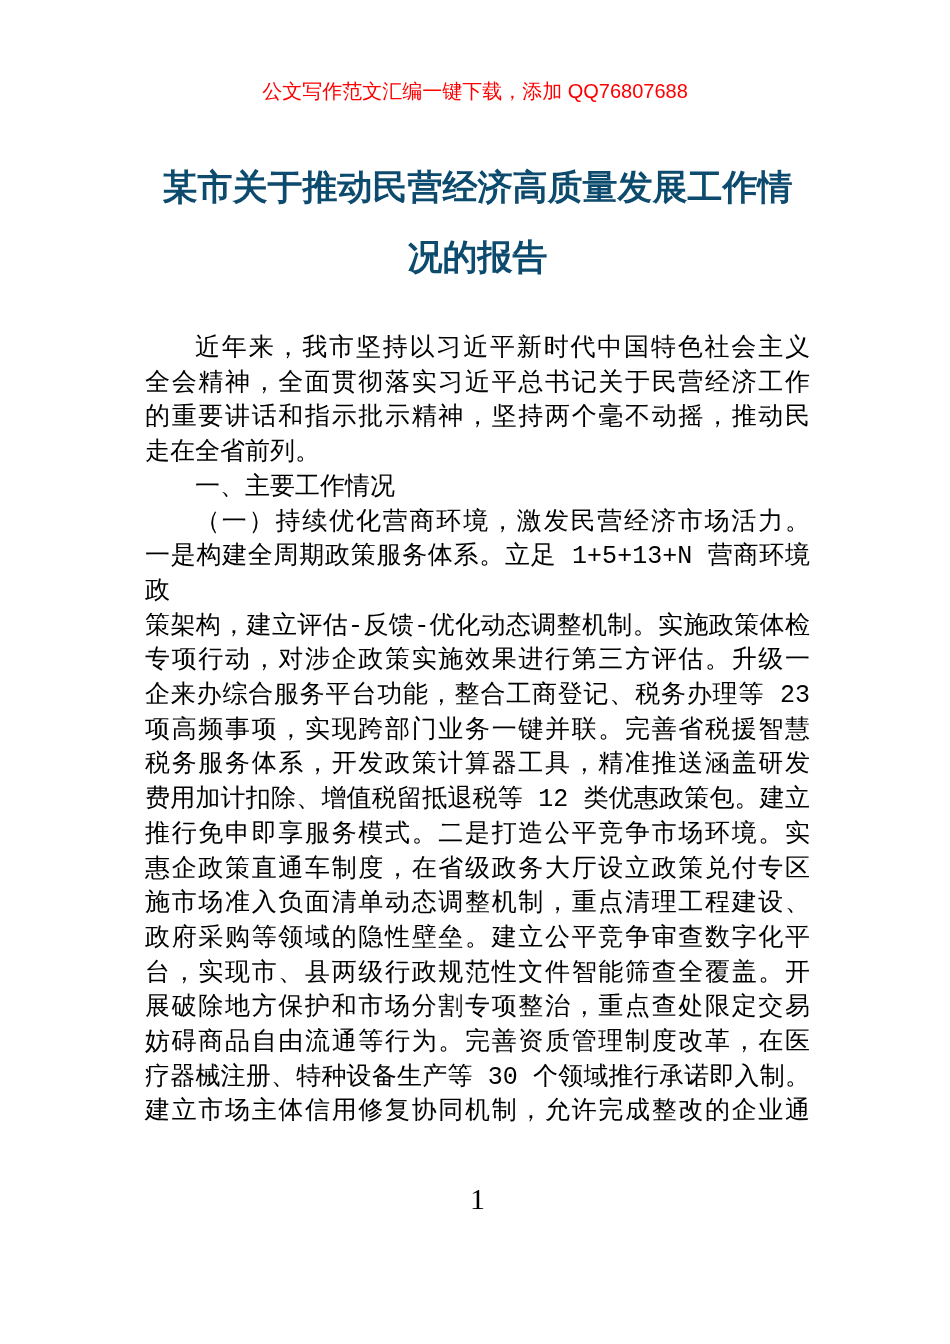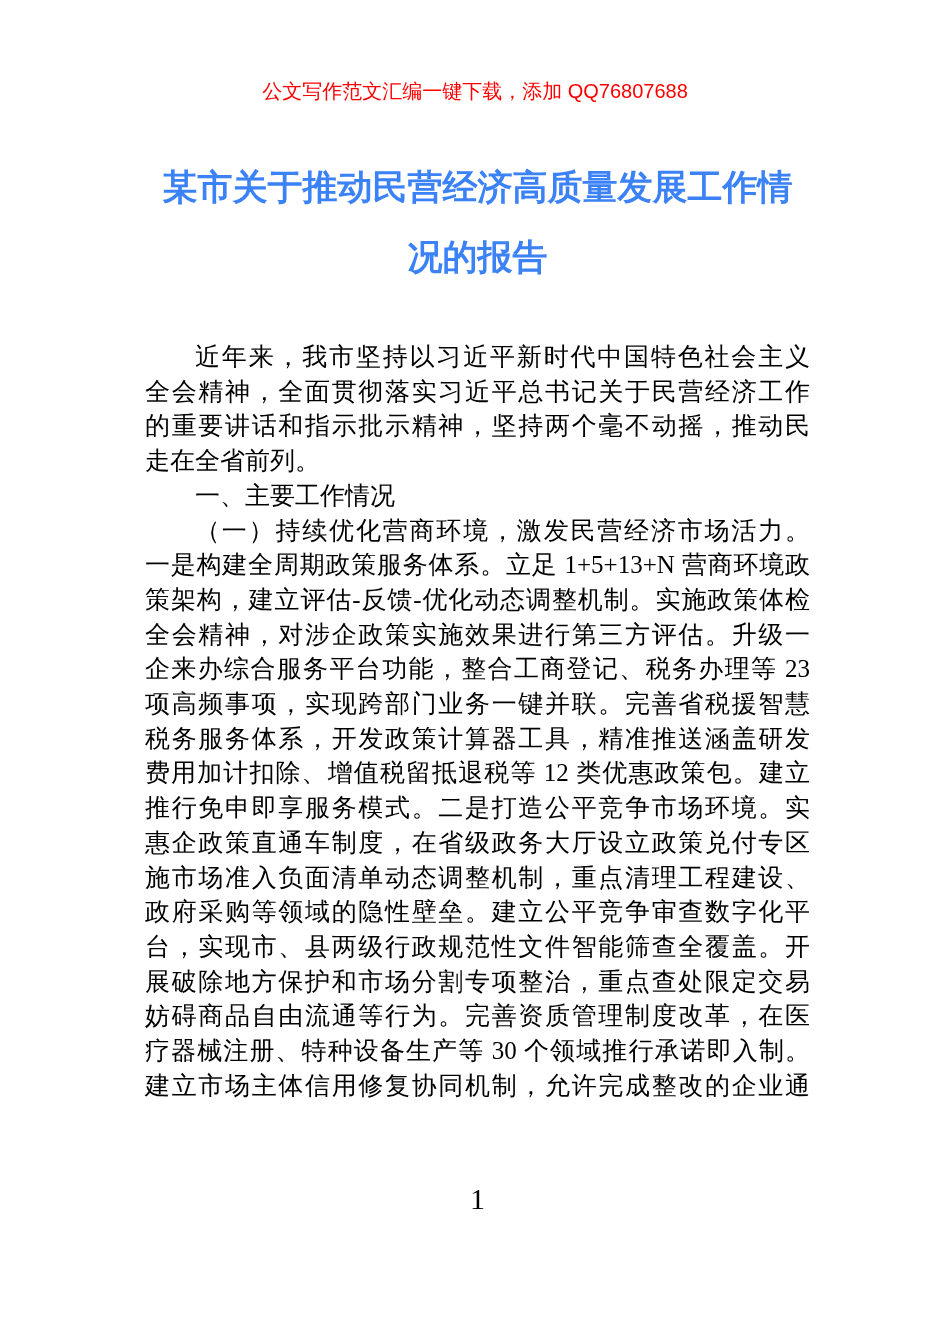--- a/index.html
+++ b/index.html
@@ -28,28 +28,28 @@
   .doc-title {
     position: absolute;
     top: 153px;
     left: 145px;
     width: 665px;
     text-align: center;
     font-family: "Liberation Serif", sans-serif;
     font-size: 35px;
     font-weight: bold;
     line-height: 70px;
-    color: #3b82f6;
+    color: #0c4a6e;
   }
   .doc-body {
     position: absolute;
-    top: 340px;
+    top: 332px;
     left: 145px;
     width: 665px;
-    font-family: Liberation Serif, serif;
+    font-family: Liberation Mono, monospace;
     font-size: 25px;
     line-height: 34.7px;
     color: #000000;
   }
   .body-line {
     text-align: justify;
     text-align-last: justify;
   }
   .body-line.indent {
     padding-left: 50px;
@@ -83,21 +83,21 @@
 
   <div class="doc-body">
       <div class="body-line indent">近年来，我市坚持以习近平新时代中国特色社会主义</div>
       <div class="body-line">全会精神，全面贯彻落实习近平总书记关于民营经济工作</div>
       <div class="body-line">的重要讲话和指示批示精神，坚持两个毫不动摇，推动民</div>
       <div class="body-line last">走在全省前列。</div>
       <div class="body-line indent last">一、主要工作情况</div>
       <div class="body-line indent">（一）持续优化营商环境，激发民营经济市场活力。</div>
       <div class="body-line">一是构建全周期政策服务体系。立足 1+5+13+N 营商环境政</div>
       <div class="body-line">策架构，建立评估-反馈-优化动态调整机制。实施政策体检</div>
-      <div class="body-line">全会精神，对涉企政策实施效果进行第三方评估。升级一</div>
+      <div class="body-line">专项行动，对涉企政策实施效果进行第三方评估。升级一</div>
       <div class="body-line">企来办综合服务平台功能，整合工商登记、税务办理等 23</div>
       <div class="body-line">项高频事项，实现跨部门业务一键并联。完善省税援智慧</div>
       <div class="body-line">税务服务体系，开发政策计算器工具，精准推送涵盖研发</div>
       <div class="body-line">费用加计扣除、增值税留抵退税等 12 类优惠政策包。建立</div>
       <div class="body-line">推行免申即享服务模式。二是打造公平竞争市场环境。实</div>
       <div class="body-line">惠企政策直通车制度，在省级政务大厅设立政策兑付专区</div>
       <div class="body-line">施市场准入负面清单动态调整机制，重点清理工程建设、</div>
       <div class="body-line">政府采购等领域的隐性壁垒。建立公平竞争审查数字化平</div>
       <div class="body-line">台，实现市、县两级行政规范性文件智能筛查全覆盖。开</div>
       <div class="body-line">展破除地方保护和市场分割专项整治，重点查处限定交易</div>

